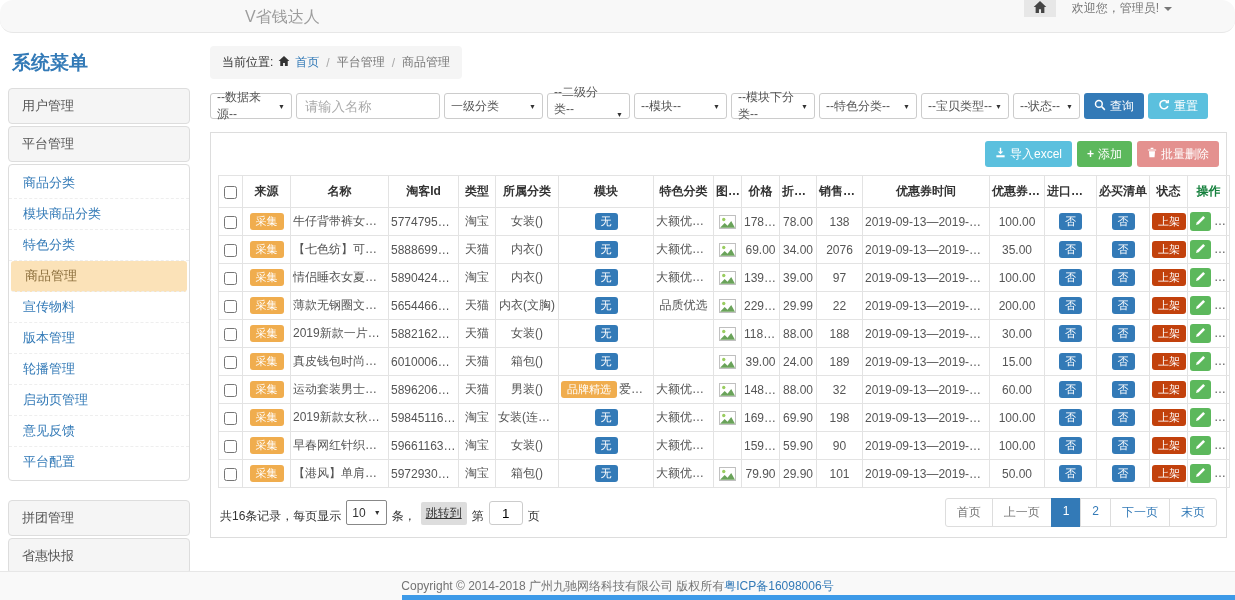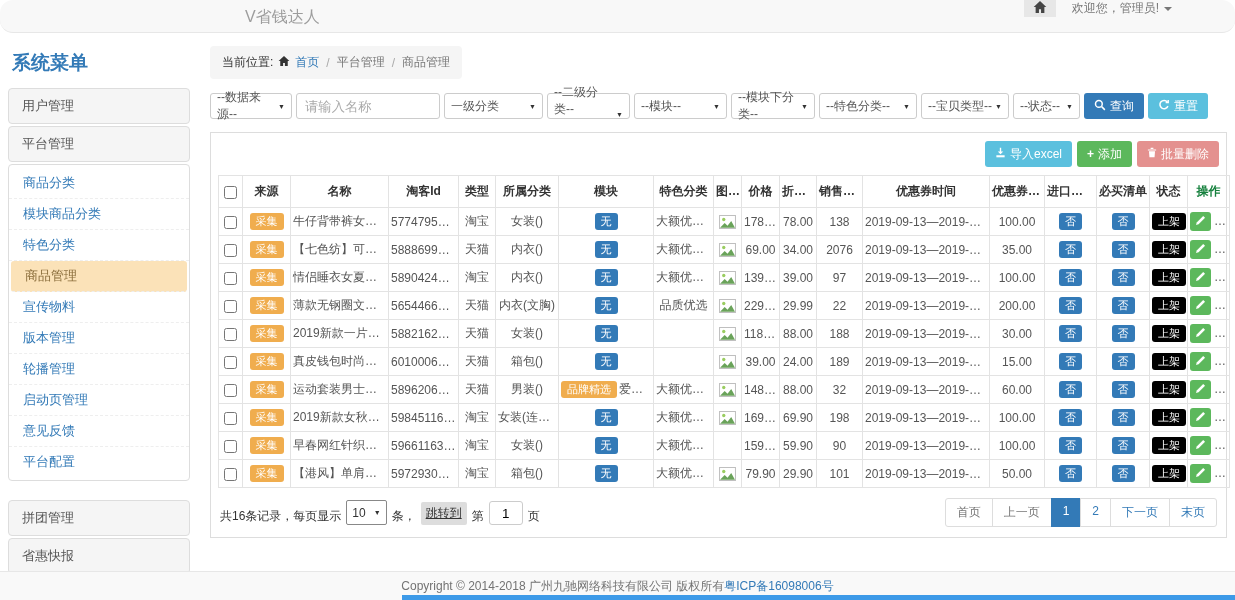--- a/index.html
+++ b/index.html
@@ -52,21 +52,21 @@
   .content-panel { border:1px solid #ddd; padding:8px 7px; background:#fff; }
   .toolbar { display:flex; justify-content:flex-end; gap:5px; margin-bottom:8px; }
   table { width:100%; border-collapse:collapse; table-layout:fixed; }
   th,td { border:1px solid #e3e3e3; text-align:center; padding:4px 2px; color:#555;
     overflow:hidden; white-space:nowrap; text-overflow:ellipsis; font-size:12px; }
   th { color:#333; font-weight:bold; padding:7px 2px; }
   th.op-col { color:#15803d; }
   .badge { display:inline-block; color:#fff; border-radius:3px; padding:2px 6px; font-size:11px; line-height:1.25; }
   .badge.orange { background:#f0ad4e; }
   .badge.blue { background:#337ab7; cursor:pointer; }
-  .badge.green { background:#000000; cursor:pointer; }
+  .badge.green { background:#c2410c; cursor:pointer; }
   .module-text { margin-left:2px; }
   .icon-btn { display:inline-flex; width:21px; height:19px; border:none; border-radius:3px;
     align-items:center; justify-content:center; padding:0; cursor:pointer; vertical-align:middle; }
   .icon-btn.edit { background:#5cb85c; margin-right:3px; }
   .icon-btn.del { background:#d9534f; }
   .img-ph svg { vertical-align:middle; }
   input[type=checkbox] { width:13px; height:13px; margin:0; vertical-align:middle; }
   
   .pager-row { display:flex; justify-content:space-between; align-items:center; margin-top:10px; padding:0 2px 2px; }
   .pager-left { display:flex; align-items:flex-end; gap:5px; color:#333; }

